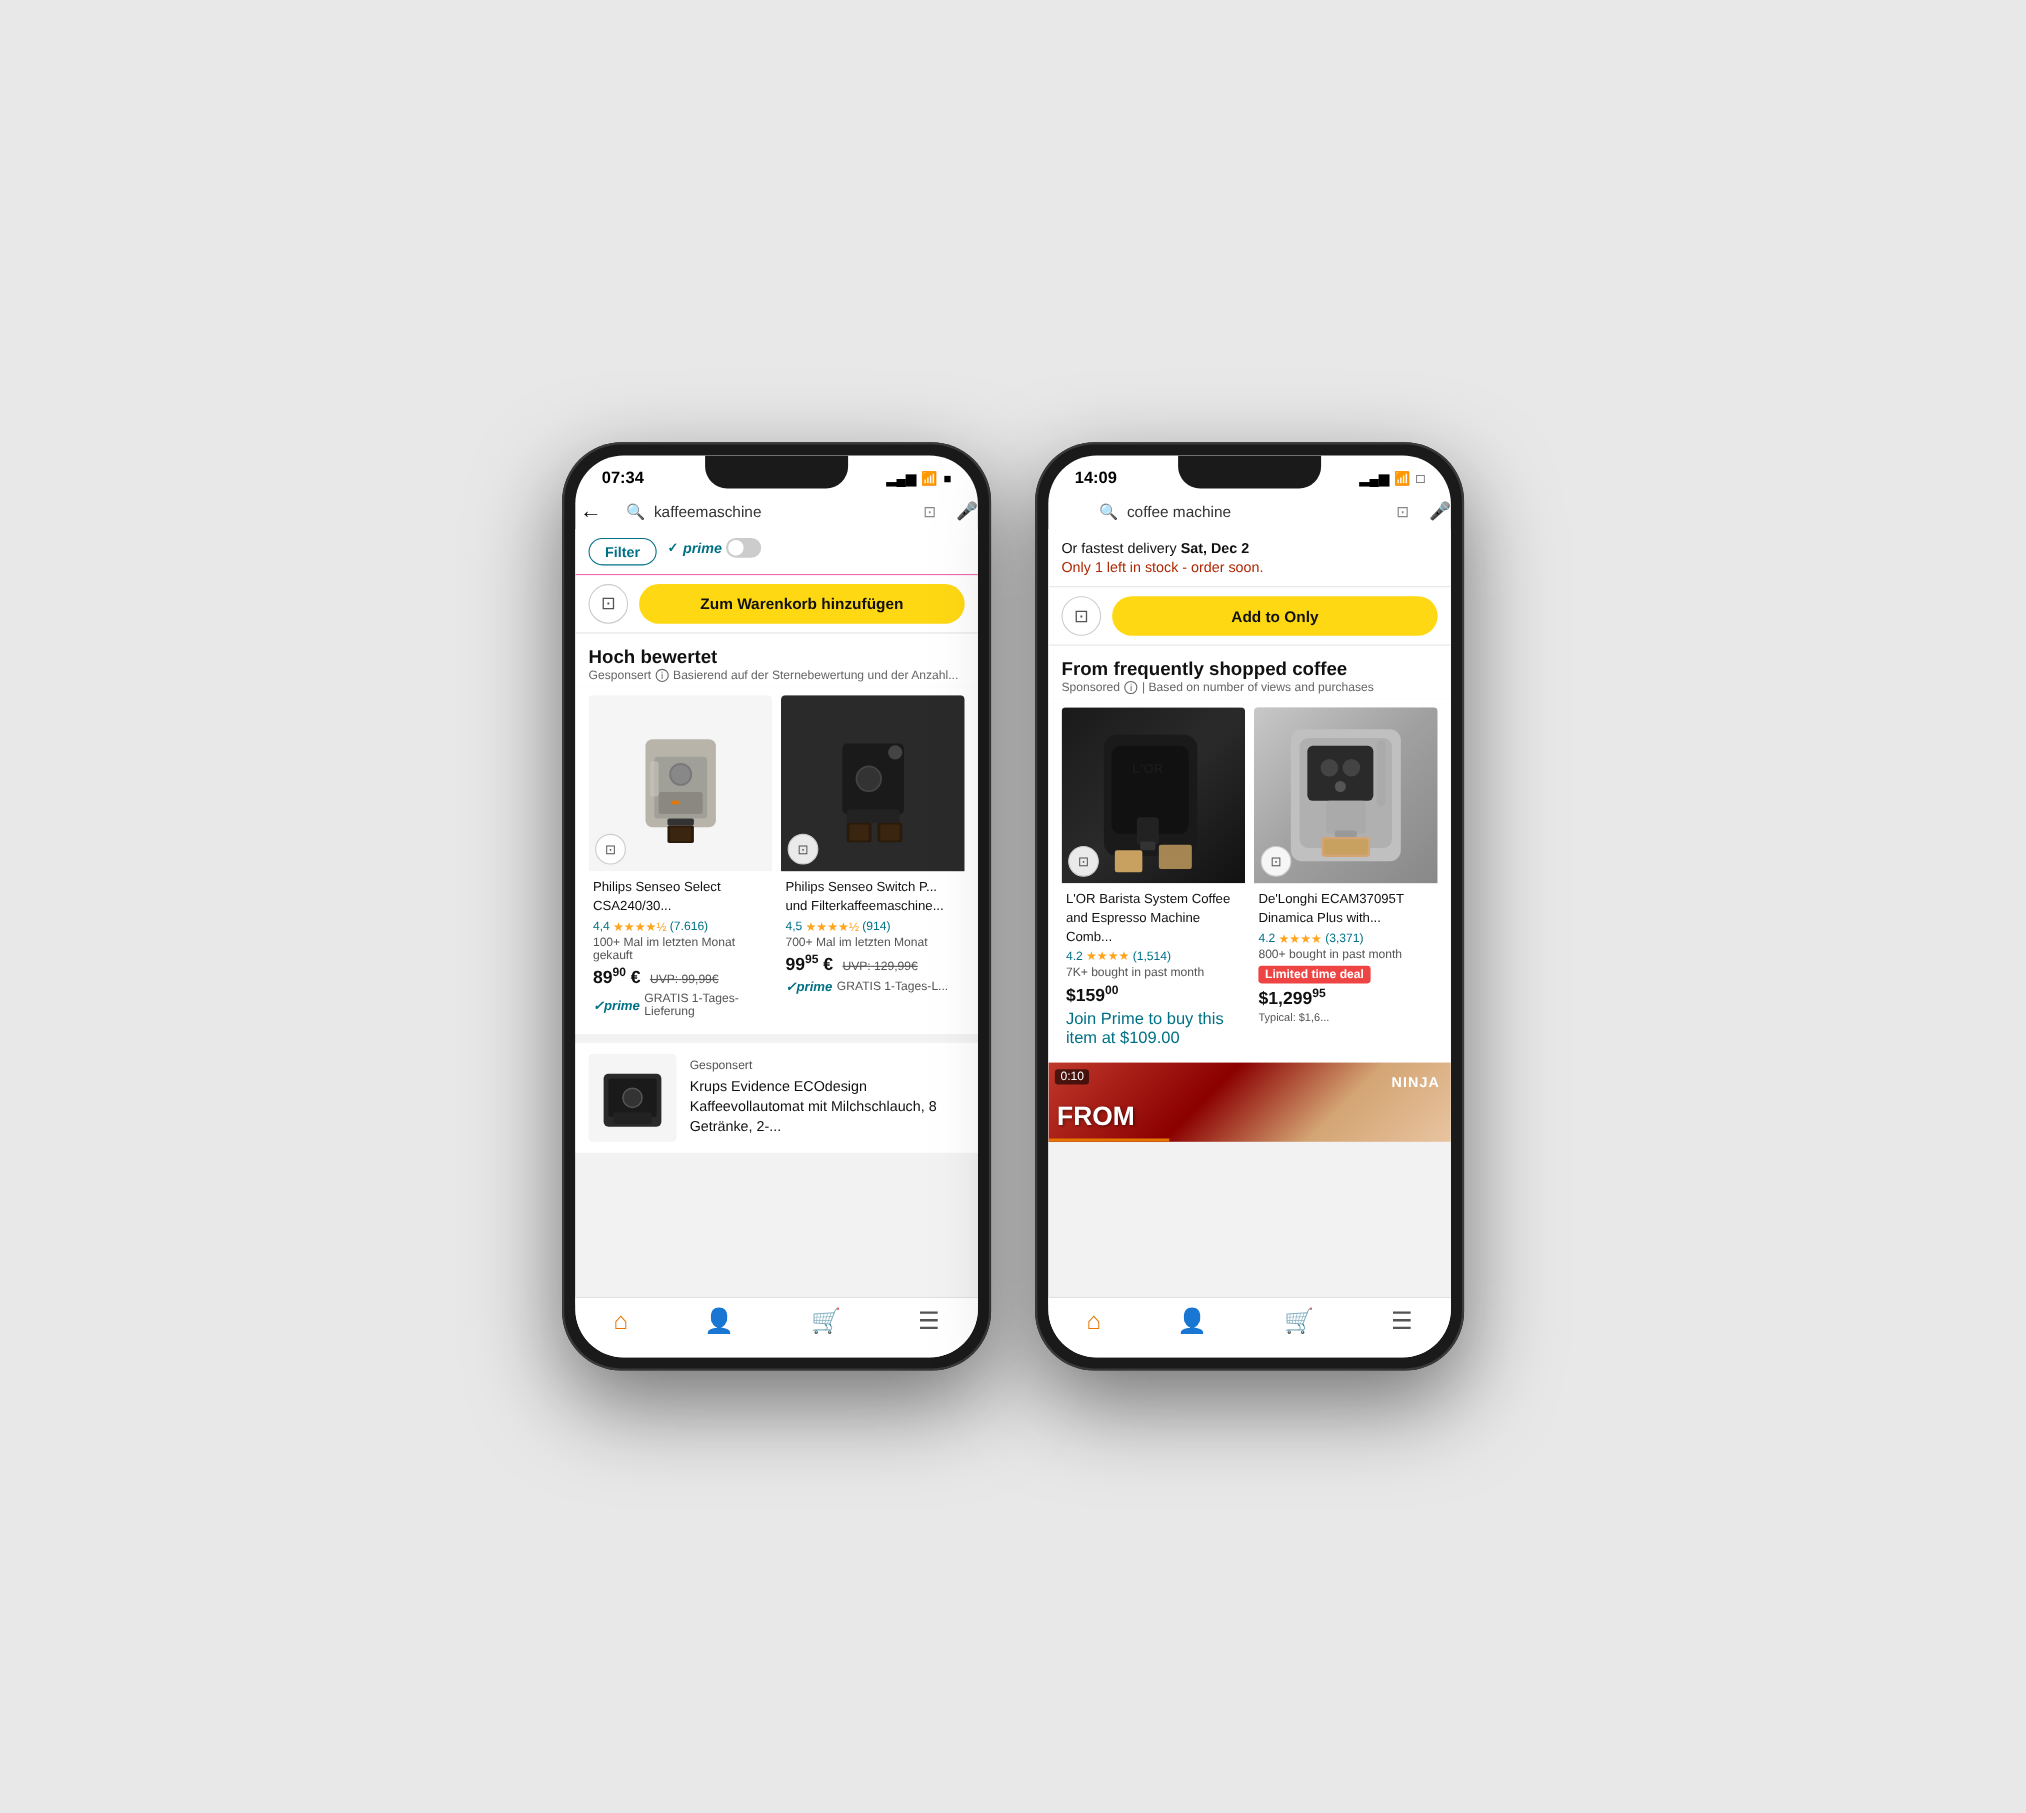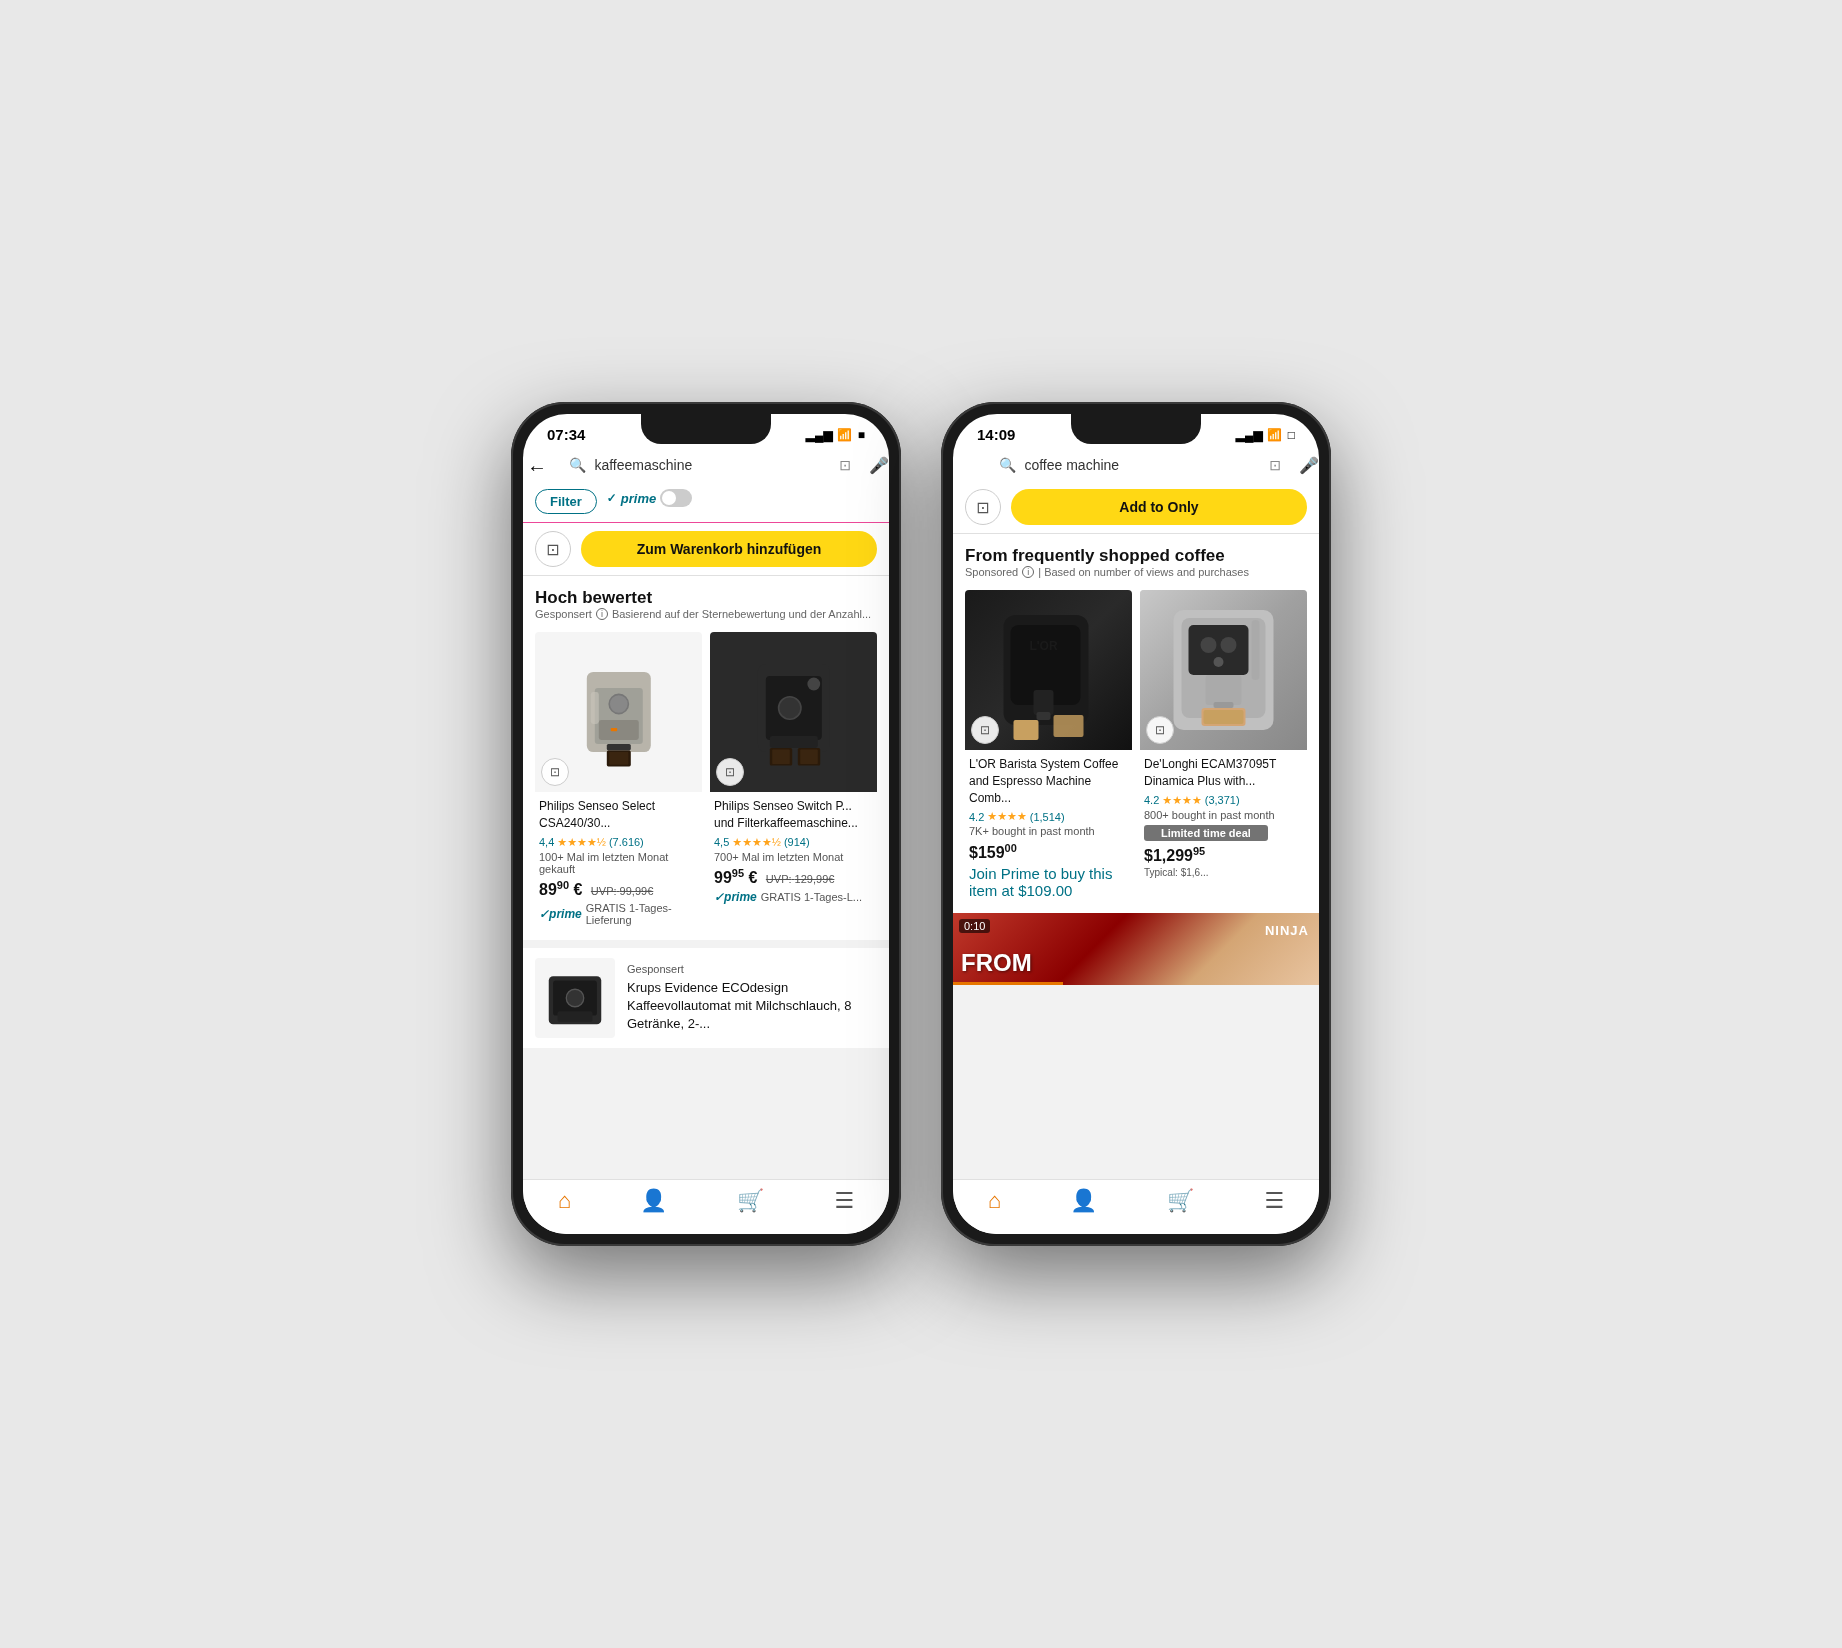--- a/index.html
+++ b/index.html
@@ -292,25 +292,25 @@
       align-items: center;
       gap: 4px;
       font-size: 11px;
       color: #555;
       margin-top: 3px;
     }
     .prime-badge { color: #007185; font-weight: 700; font-style: italic; font-size: 12px; }
 
     
     .deal-badge {
-      background: #737373;
+      background: #ef4444;
       color: #fff;
       font-size: 11px;
       font-weight: 600;
-      padding: 2px 17px;
+      padding: 2px 6px;
       border-radius: 3px;
       display: inline-block;
       margin-top: 4px;
     }
 
     
     .sponsored-single {
       background: #fff;
       margin-top: 8px;
       display: flex;
@@ -609,20 +609,27 @@
           <span class="search-icon-sm">🔍</span>
           <span class="search-text">coffee machine</span>
           <span class="scan-icon-sm">⊡</span>
         </div>
         <span class="mic-icon">🎤</span>
       </div>
     </div>
 
     <div class="content">
 
+      <div class="delivery-info">
+        <div class="delivery-text">
+          <span>Or fastest delivery</span>
+          <span class="delivery-bold">Sat, Dec 2</span>
+        </div>
+        <div class="stock-warning">Only 1 left in stock - order soon.</div>
+      </div>
 
       <div class="cart-row">
         <div class="scan-circle">⊡</div>
         <button class="add-cart-btn">Add to Only</button>
       </div>
 
       <div class="section-header">
         <div class="section-title">From frequently shopped coffee</div>
         <div class="sponsored-row">
           <span>Sponsored</span>

